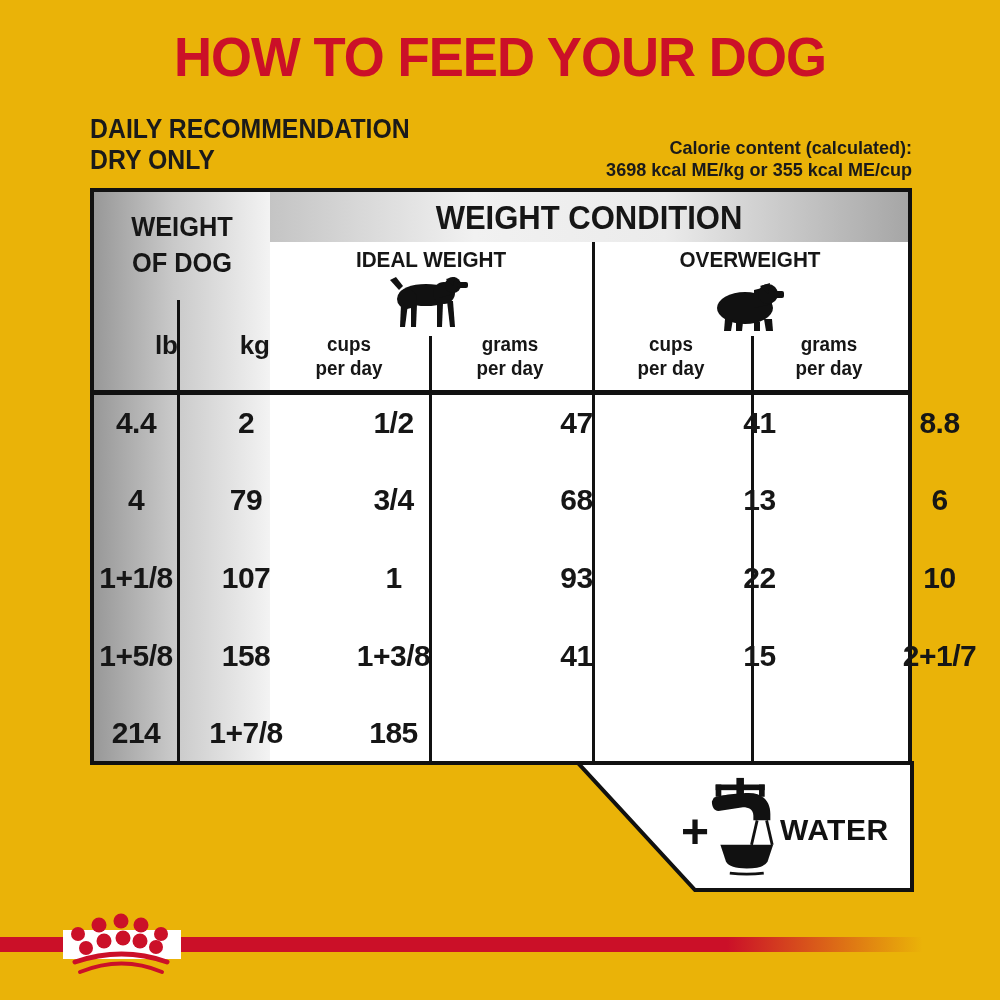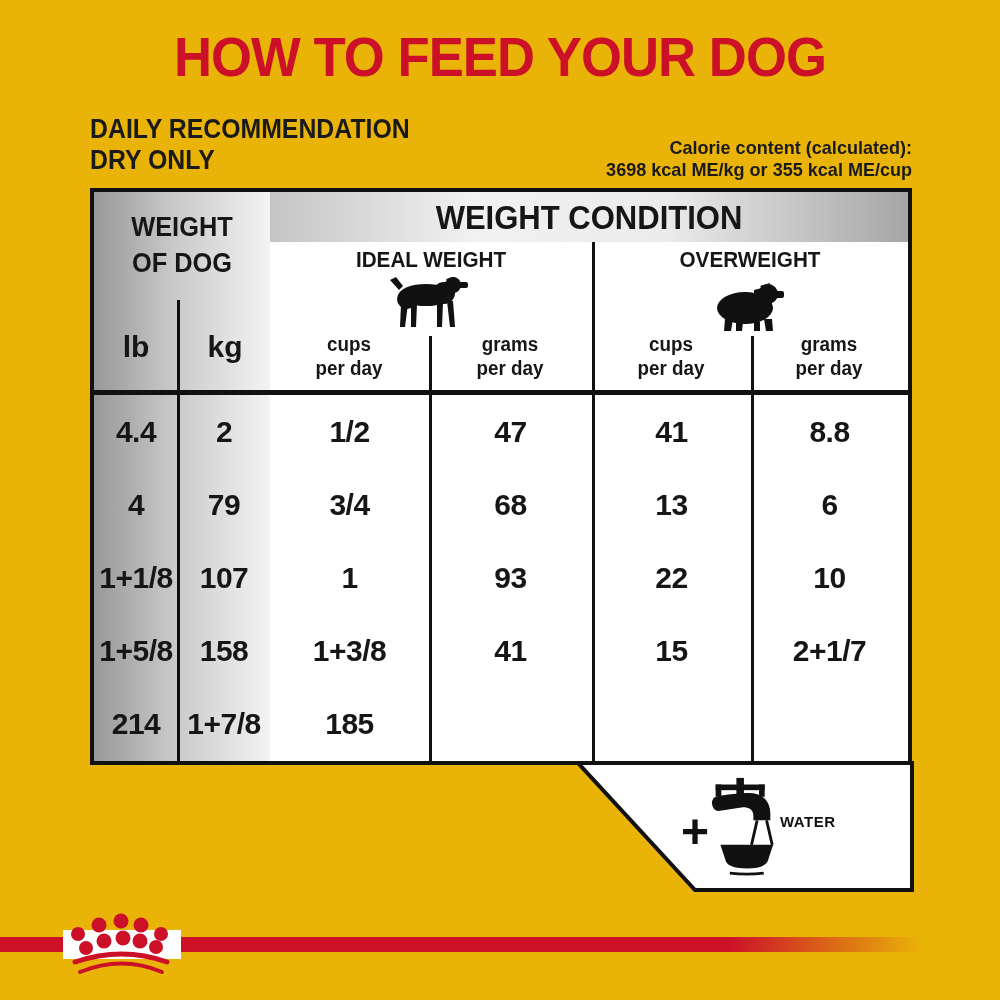--- a/index.html
+++ b/index.html
@@ -30,42 +30,43 @@
     background:linear-gradient(90deg,#c4c4c4 0%,#f1f1f1 32%,#ebebeb 62%,#a6a6a6 100%); }
   .heavyline { left:0; top:198px; width:814px; height:5px; background:#111; }
   .vline { width:3px; background:#111; }
   #v1 { left:83px;  top:108px; height:461px; }
   #v2 { left:335px; top:144px; height:425px; }
   #v3 { left:498px; top:50px;  height:519px; }
   #v4 { left:657px; top:144px; height:425px; }
 
   .wctext { left:176px; width:638px; top:7px; text-align:center; font-size:33px; font-weight:bold; }
   .wodtext { left:0; width:176px; top:18px; text-align:center; font-size:27px; font-weight:bold; line-height:1.33; }
-  .unit { top:138px; text-align:center; font-size:30px; font-weight:bold; }
+  .unit { top:138px; text-align:right; font-size:26px; font-weight:bold; }
   #unit-lb { left:0; width:84px; }
   #unit-kg { left:86px; width:90px; }
   .condlabel { top:55px; text-align:center; font-size:22px; font-weight:bold; }
   #ideal-label { left:176px; width:322px; }
   #over-label  { left:498px; width:316px; }
   .collabel { top:141px; width:140px; text-align:center; font-size:20px; font-weight:bold; line-height:1.18; }
   #c1 { left:185px; } #g1 { left:346px; } #c2 { left:507px; } #g2 { left:665px; }
 
   .rows {
     left:0; top:203px; width:814px; height:366px;
     display:grid; grid-template-columns:84px 92px 159px 163px 159px 157px;
     grid-template-rows:repeat(5,1fr);
+    gap:22px;
   }
   .rows > div { display:flex; align-items:center; justify-content:center;
     font-size:30px; font-weight:bold; letter-spacing:-.5px; }
 
   .dogicon { fill:#111; }
 
   .waterbox-svg { left:572px; top:761px; }
   .plus { left:672px; top:804px; width:46px; text-align:center; font-size:48px; font-weight:bold; color:#111; }
-  .waterlabel { left:780px; top:813px; font-size:15px; font-weight:bold; letter-spacing:.5px; color:#111; }
+  .waterlabel { left:780px; top:813px; font-size:30px; font-weight:bold; letter-spacing:.5px; color:#111; }
 
   .redbar { left:0; top:937px; width:932px; height:15px;
     background:linear-gradient(90deg,#cb1028 0%,#cb1028 78%,rgba(203,16,40,0) 99%); }
   .crownpatch { left:63px; top:930px; width:118px; height:29px; background:#fff; }
   .crown-svg { left:63px; top:903px; }
 </style>
 </head>
 <body>
 
 <div class="stage">

